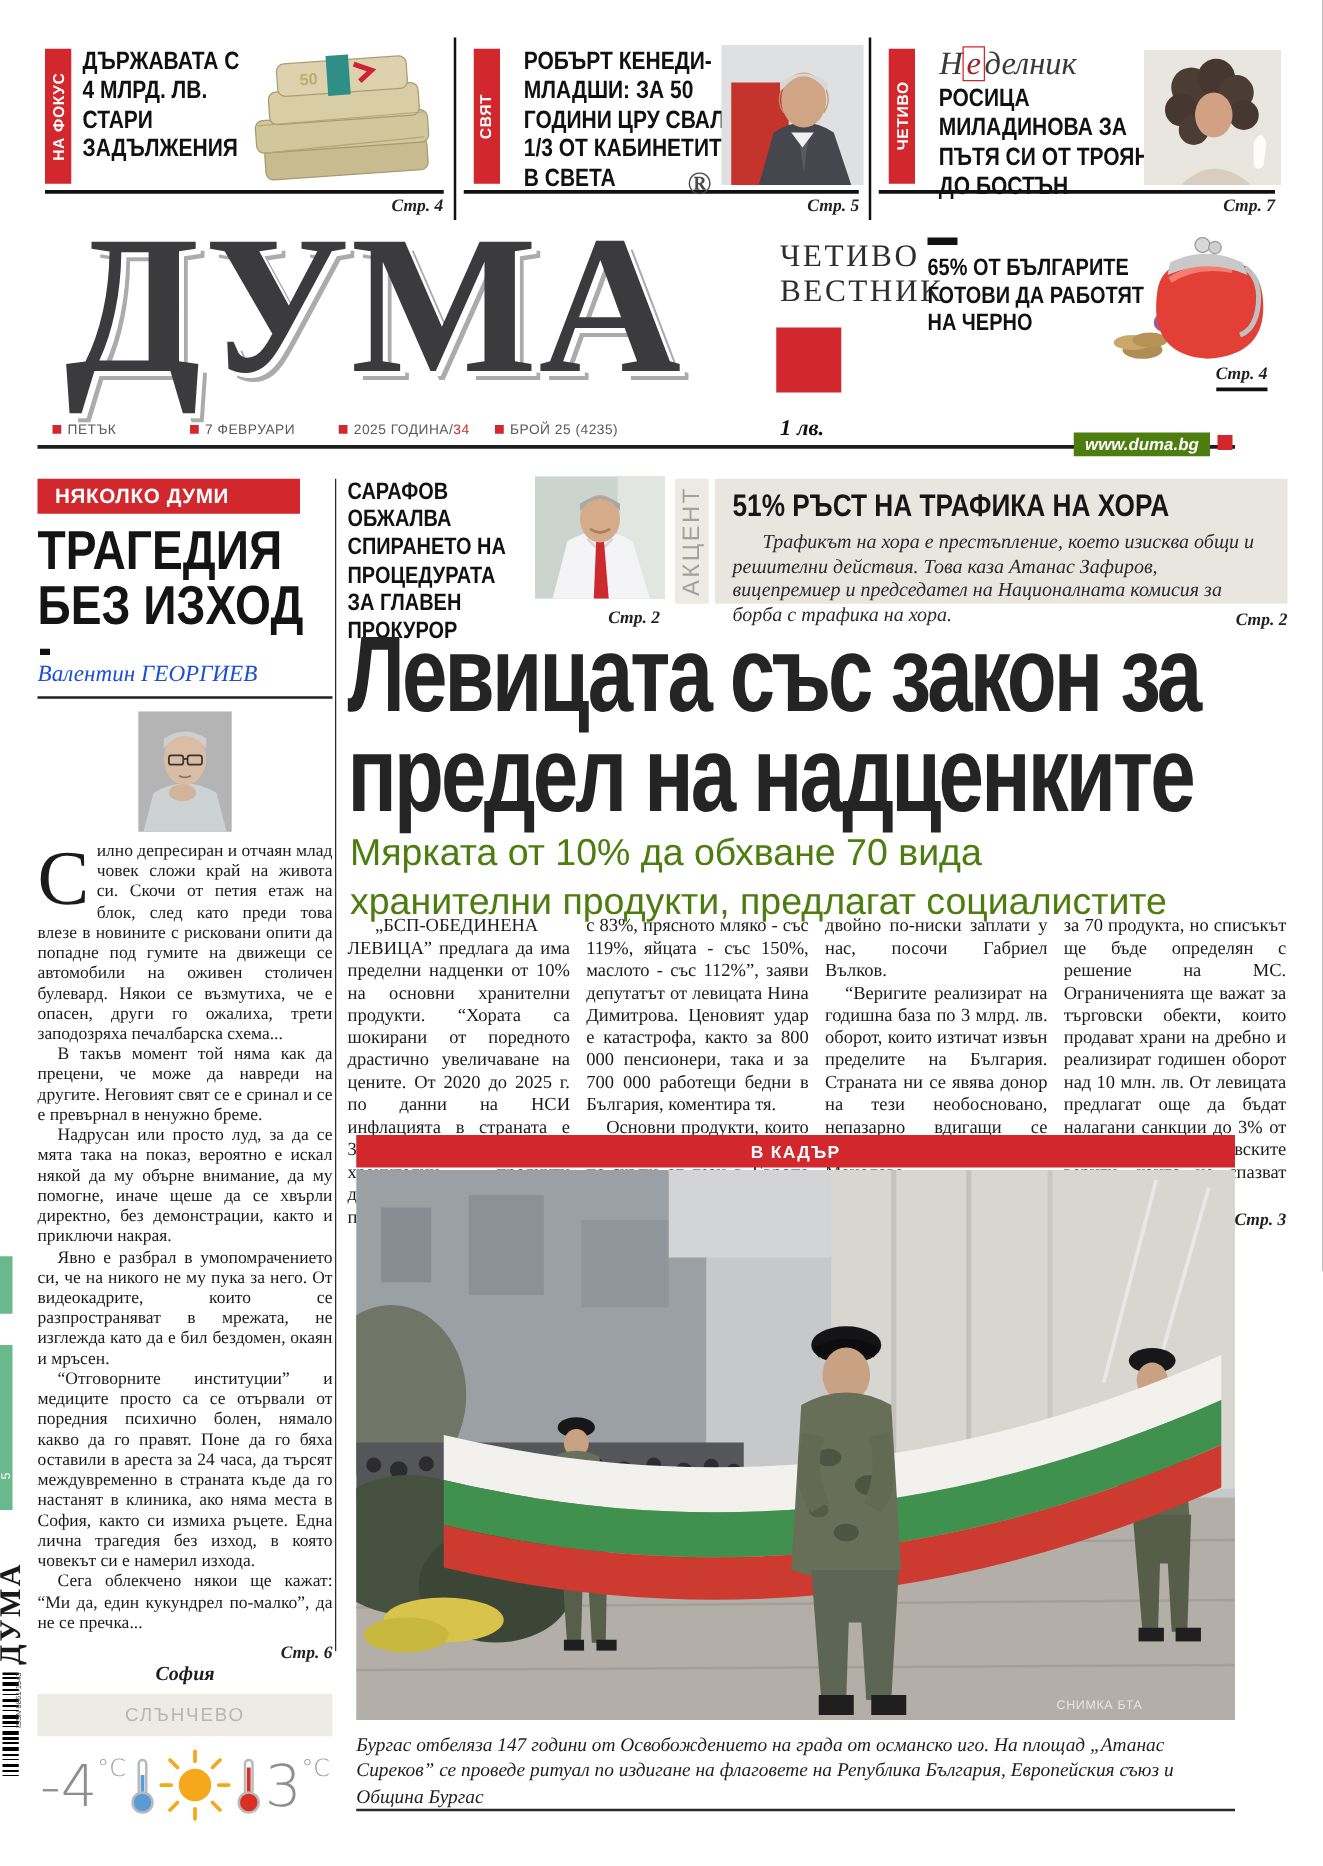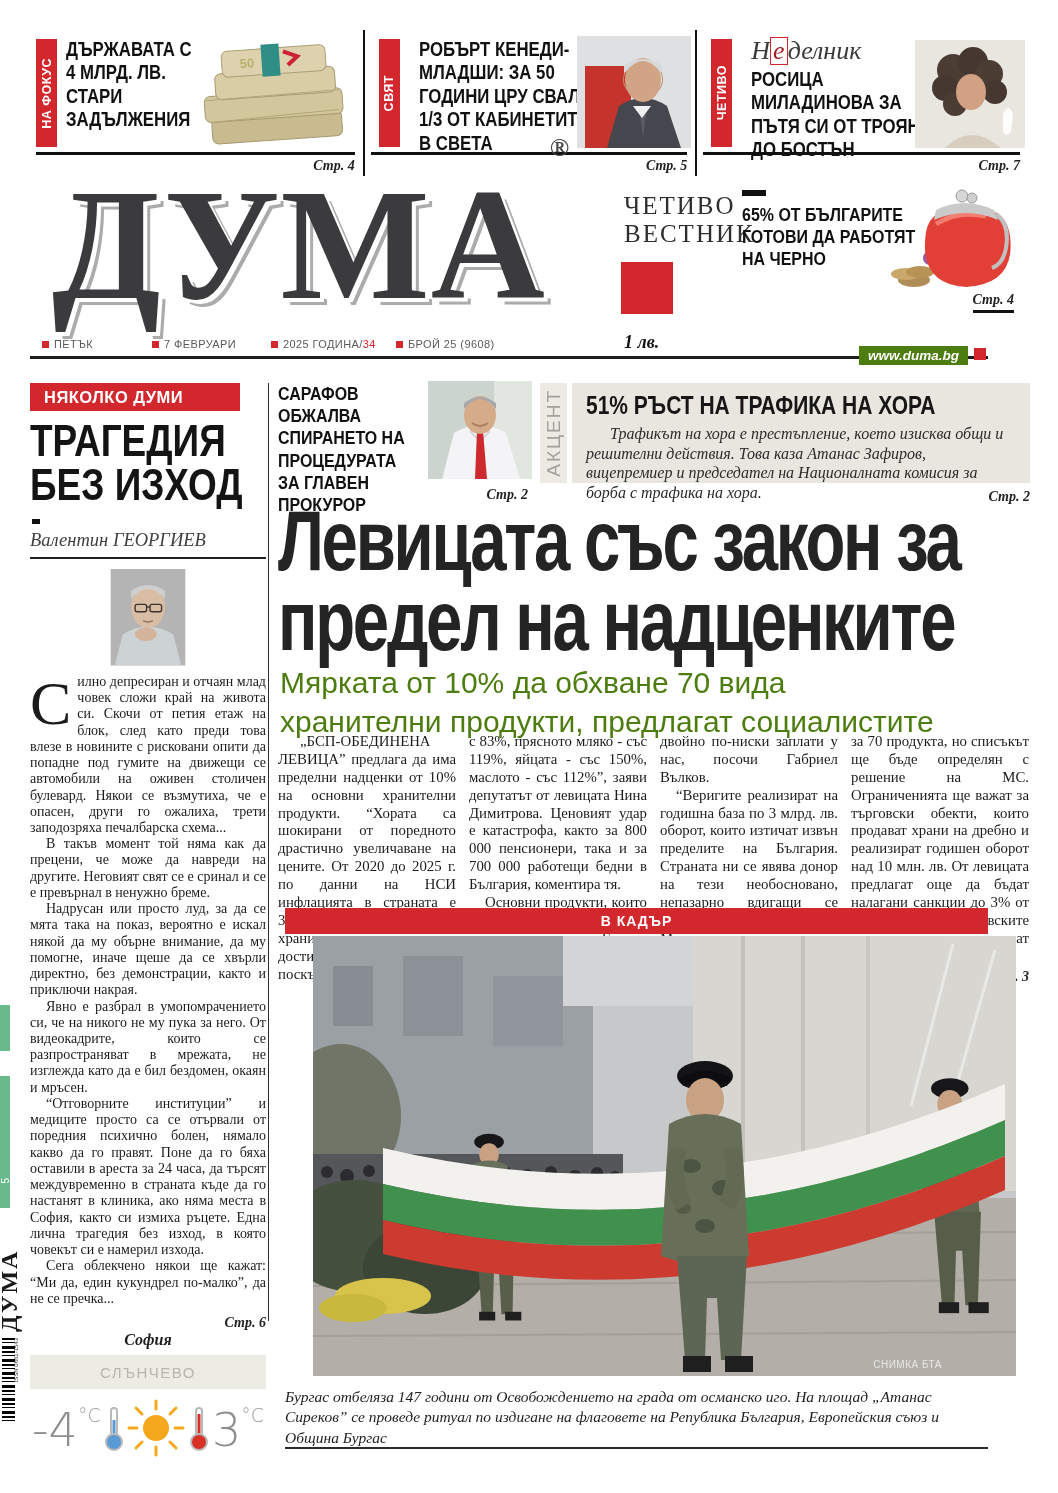--- a/index.html
+++ b/index.html
@@ -46,21 +46,21 @@
   #dl-site{position:absolute;right:60px;top:10px;background:#4d7c0f;color:#fff;font-style:italic;
            font-weight:700;font-size:13.5px;padding:2px 9px;}
   #dl-sq{position:absolute;right:42px;top:12px;width:12px;height:12px;background:var(--accent);}
   
   #opinion{position:absolute;left:30px;top:383px;width:236px;height:1100px;display:flex;flex-direction:column;}
   #op-kicker{width:196px;height:28px;background:var(--accent);color:#fff;
              font-family:"Liberation Sans",sans-serif;font-weight:700;font-size:16.5px;
              line-height:28px;padding-left:14px;letter-spacing:.5px;}
   #op-head{margin-top:8px;font-size:44px;line-height:1.0;color:#141414;}
   #op-bullet{width:8px;height:8px;background:#111;margin:12px 0 4px 2px;}
-  #op-author{font-style:italic;font-size:18.5px;color:#404040;margin:2px 0 6px 0;}
+  #op-author{font-style:italic;font-size:18.5px;color:#1d4ed8;margin:2px 0 6px 0;}
   #op-hr{border-top:2px solid #222;margin-bottom:10px;}
   #op-photo{align-self:center;margin-bottom:8px;}
   #op-body{font-size:14px;line-height:1.16;text-align:justify;color:#1b1b1b;}
   #op-body p{margin:0;text-indent:16px;}
   #op-body p.first{text-indent:0;}
   .dropcap{float:left;font-size:62px;line-height:.82;padding:4px 6px 0 0;font-weight:400;}
   #op-ref{text-align:right;margin-top:6px;}
   #vertical-rule{position:absolute;left:268px;top:383px;width:1px;height:938px;background:#2b2b2b;}
   
   #weather{margin-top:auto;padding-bottom:26px;}
@@ -89,21 +89,21 @@
   #lead-sub{position:absolute;left:2px;top:280px;font-family:"Liberation Sans",sans-serif;
             font-size:30px;color:#4d7c0f;line-height:1.3;}
   #lead-cols{position:absolute;left:0;top:350px;width:752px;display:flex;gap:13px;}
   .lcol{width:178px;font-size:14.8px;line-height:1.21;text-align:justify;color:#1b1b1b;}
   .lcol p{margin:0;text-indent:16px;}
   .lcol p.first{text-indent:22px;}
   #lead-ref{text-align:right;margin-top:2px;}
   #kadr{position:absolute;left:7px;top:525px;width:703px;height:26px;background:var(--accent);
         color:#fff;display:flex;align-items:center;justify-content:center;}
   #kadr span{font-family:"Liberation Sans",sans-serif;font-weight:700;font-size:14px;letter-spacing:1px;}
-  #photo{position:absolute;left:7px;top:553px;width:637px;height:440px;margin-left:28px;}
+  #photo{position:absolute;left:7px;top:553px;width:637px;height:440px;}
   #photo-credit{position:absolute;right:8px;bottom:6px;color:rgba(240,240,240,.85);
                 font-family:"Liberation Sans",sans-serif;font-size:10px;letter-spacing:.5px;}
   #caption{position:absolute;left:7px;top:1004px;width:698px;font-style:italic;font-size:15.5px;
            line-height:1.32;color:#1e1e1e;}
   #bottom-rule{position:absolute;left:7px;top:1064px;width:703px;height:2px;background:#2a2a2a;}
   
   .edge-green{position:absolute;left:0;background:var(--green);}
   #edge-tab-label{position:absolute;left:0;top:1180px;width:11px;color:#fff;
                   font-family:"Liberation Sans",sans-serif;font-size:10px;text-align:center;}
   #edge-logo{position:absolute;left:-4px;top:1232px;height:100px;font-weight:700;font-size:24px;
@@ -210,21 +210,21 @@
       <circle cx="94" cy="14" r="5" fill="#cfcfcf" stroke="#9a9a9a"></circle>
       <path d="M118 30 q14 10 10 34 q-3 16 -14 20" stroke="#c0c0c0" stroke-width="4" fill="none"></path>
     </svg>
     <div id="mh-ref"><span class="ref">Стр. 4</span></div>
   </div>
 
   <div id="dateline">
     <div class="dl-item" style="left:12px;text-align:right;"><span class="sq"></span><span>ПЕТЪК</span></div>
     <div class="dl-item" style="left:122px;"><span class="sq"></span><span>7 ФЕВРУАРИ</span></div>
     <div class="dl-item" style="left:241px;"><span class="sq"></span><span>2025 ГОДИНА/</span><span class="dl-red">34</span></div>
-    <div class="dl-item" style="left:366px;"><span class="sq"></span><span>БРОЙ 25 (9608)</span></div>
+    <div class="dl-item" style="left:366px;"><span class="sq"></span><span>БРОЙ 25 (4235)</span></div>
     <div id="dl-price">1 лв.</div>
     <div id="dl-line"></div>
     <div id="dl-site">www.duma.bg</div>
     <div id="dl-sq"></div>
   </div>
 
   <div id="opinion">
     <div id="op-kicker">НЯКОЛКО ДУМИ</div>
     <div id="op-head" class="cnd">ТРАГЕДИЯ БЕЗ ИЗХОД</div>
     <div id="op-bullet"></div>

